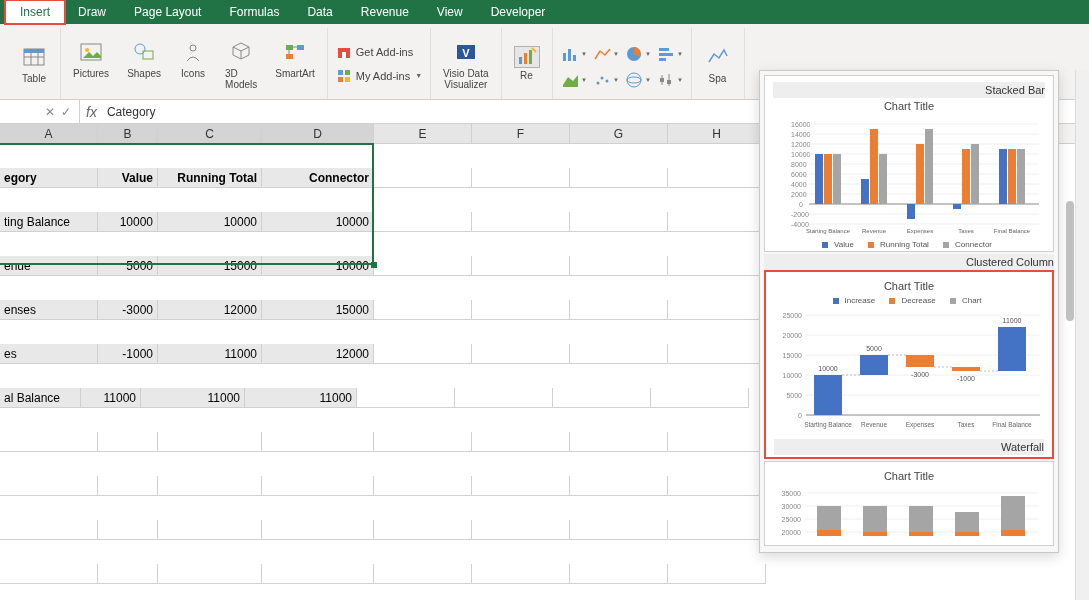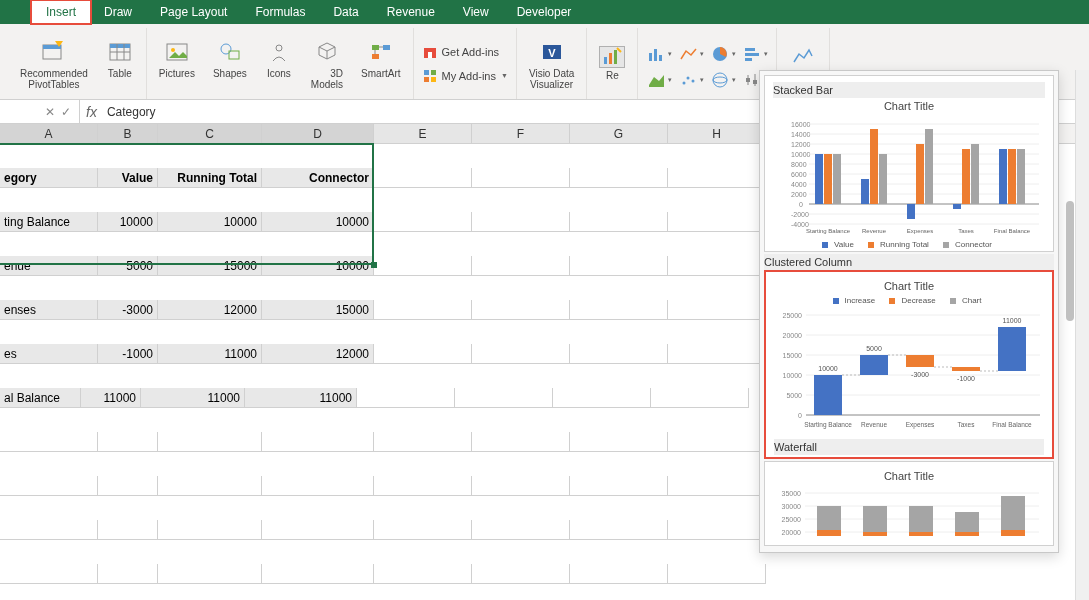--- a/index.html
+++ b/index.html
@@ -1,20 +1,20 @@
 <!DOCTYPE html>
 <html><head>
 <meta charset="utf-8">
 <style>
 * { box-sizing: border-box; margin: 0; padding: 0; font-family: "Segoe UI", Arial, sans-serif; }
 body { background: #fff; width: 1089px; height: 600px; overflow: hidden; position: relative; }
 
 .tabbar { background: #217346; height: 24px; display: flex; align-items: center; padding: 0 6px; gap: 0; }
 .tab { color: #fff; font-size: 12px; padding: 4px 14px; cursor: pointer; position: relative; }
-.tab.active { background: #fff; color: #217346; margin-left: 26px; }
+.tab.active { background: #fff; color: #217346; }
 .tab-highlight { position:absolute; top:-2px; left:-2px; right:-2px; bottom:-2px; border:2px solid #e74c3c; }
 
 .ribbon { background: #f3f2f1; height: 76px; display: flex; align-items: stretch; border-bottom: 1px solid #d0d0d0; padding: 4px 8px 0 8px; gap: 0; }
 .ribbon-group { display: flex; flex-direction: column; align-items: center; justify-content: center; padding: 0 8px; border-right: 1px solid #e1dfdd; }
 .ribbon-item { display: flex; flex-direction: column; align-items: center; font-size: 10px; color: #444; gap: 2px; cursor: pointer; padding: 2px 4px; }
 .ribbon-icon { width: 28px; height: 28px; display:flex; align-items:center; justify-content:center; }
 .ribbon-row { display:flex; gap: 10px; align-items:flex-start;}
 .ribbon-small { display:flex; align-items:center; gap:4px; font-size:11px; color:#444; cursor:pointer; padding:2px 0;}
 .ribbon-small .ico { width:16px; height:16px; display:flex;align-items:center;justify-content:center;}
 .chart-gallery-section { display:flex; gap:6px; align-items:flex-start; padding-top:6px;}
@@ -35,21 +35,21 @@
 .row { display: flex; height: 20px; margin-top: 24px; }
 .cell { border-right: 1px solid #d0d0d0; border-bottom: 1px solid #d0d0d0; font-size: 12px; padding: 1px 4px; display:flex; align-items:center; white-space:nowrap; overflow:hidden; }
 .cell.sel { background: #e8e8e8; }
 .cell.header { font-weight: bold; }
 .cell.right { justify-content:flex-end; }
 .selection-border { position:absolute; border:2px solid #217346; pointer-events:none; }
 .fill-handle { position:absolute; width:6px; height:6px; background:#217346; }
 
 .chart-panel { position:absolute; right:30px; top:70px; width:300px; background:#f7f7f7; border:1px solid #c8c8c8; box-shadow: 0 4px 12px rgba(0,0,0,0.15); padding:4px; }
 .chart-option { background:#fff; border:1px solid #d0d0d0; margin-bottom:2px; padding:6px 8px 2px 8px; }
-.chart-option-label { text-align:left; font-size:11px; color:#333; background:#eee; padding:2px 0;}
+.chart-option-label { text-align:right; font-size:11px; color:#333; background:#eee; padding:2px 0;}
 .chart-svg-wrap { background:#fff; }
 .mini-title { text-align:center; font-size:11px; color:#444; padding:2px 0 4px 0;}
 .mini-legend { text-align:center; font-size:8px; color:#555; }
 .mini-legend span { margin:0 4px;}
 .sq { display:inline-block; width:6px; height:6px; margin-right:2px; vertical-align:middle;}
 .selected-chart { border:2px solid #e74c3c; }
 
 .right-scrollbar { position:absolute; right:0; top:70px; bottom:0; width:14px; background:#f0f0f0; border-left:1px solid #ddd;}
 .panel-scrollbar { position:absolute; right:-16px; top:130px; width:8px; height:200px;}
 .panel-scrollbar .thumb { width:8px; height:120px; background:#c0c0c0; border-radius:4px;}
@@ -68,30 +68,20 @@
   <div class="tab">Formulas</div>
   <div class="tab">Data</div>
   <div class="tab">Revenue</div>
   <div class="tab">View</div>
   <div class="tab">Developer</div>
 </div>
 
 <div class="ribbon">
   <div class="ribbon-group">
     <div class="ribbon-row">
-      <div class="ribbon-item">
-        <span class="ribbon-icon">
-            <svg width="26" height="26">
-              <rect x="2" y="6" width="18" height="14" fill="none" stroke="#888"></rect>
-              <rect x="2" y="6" width="18" height="4" fill="#5b9bd5"></rect>
-              <path d="M14 2 l8 0 l-4 6 z" fill="#fdb714"></path>
-            </svg>
-          </span>
-        <span style="text-align:center; line-height:1.1;">Recommended<br>PivotTables</span>
-      </div>
       <div class="ribbon-item">
         <span class="ribbon-icon">
             <svg width="26" height="26">
               <rect x="3" y="5" width="20" height="16" fill="none" stroke="#888"></rect>
               <rect x="3" y="5" width="20" height="4" fill="#5b9bd5"></rect>
               <line x1="10" y1="5" x2="10" y2="21" stroke="#888"></line>
               <line x1="17" y1="5" x2="17" y2="21" stroke="#888"></line>
               <line x1="3" y1="13" x2="23" y2="13" stroke="#888"></line>
             </svg>
           </span>
@@ -129,21 +119,21 @@
             </svg>
           </span>
         <span>Icons</span>
       </div>
       <div class="ribbon-item">
         <span class="ribbon-icon">
             <svg width="26" height="26">
               <path d="M13 4 l8 4 l-8 4 l-8 -4 z M5 8 v8 l8 4 v-8 M21 8 v8 l-8 4" fill="none" stroke="#888"></path>
             </svg>
           </span>
-        <span style="text-align:right;line-height:1.1;">3D<br>Models</span>
+        <span style="text-align:left;line-height:1.1;">3D<br>Models</span>
       </div>
       <div class="ribbon-item">
         <span class="ribbon-icon">
             <svg width="26" height="26">
               <rect x="4" y="6" width="7" height="5" fill="#70ad47"></rect>
               <rect x="15" y="6" width="7" height="5" fill="#5b9bd5"></rect>
               <rect x="4" y="15" width="7" height="5" fill="#ed7d31"></rect>
               <path d="M11 8 h4 M7 11 v4" stroke="#888"></path>
             </svg>
           </span>

